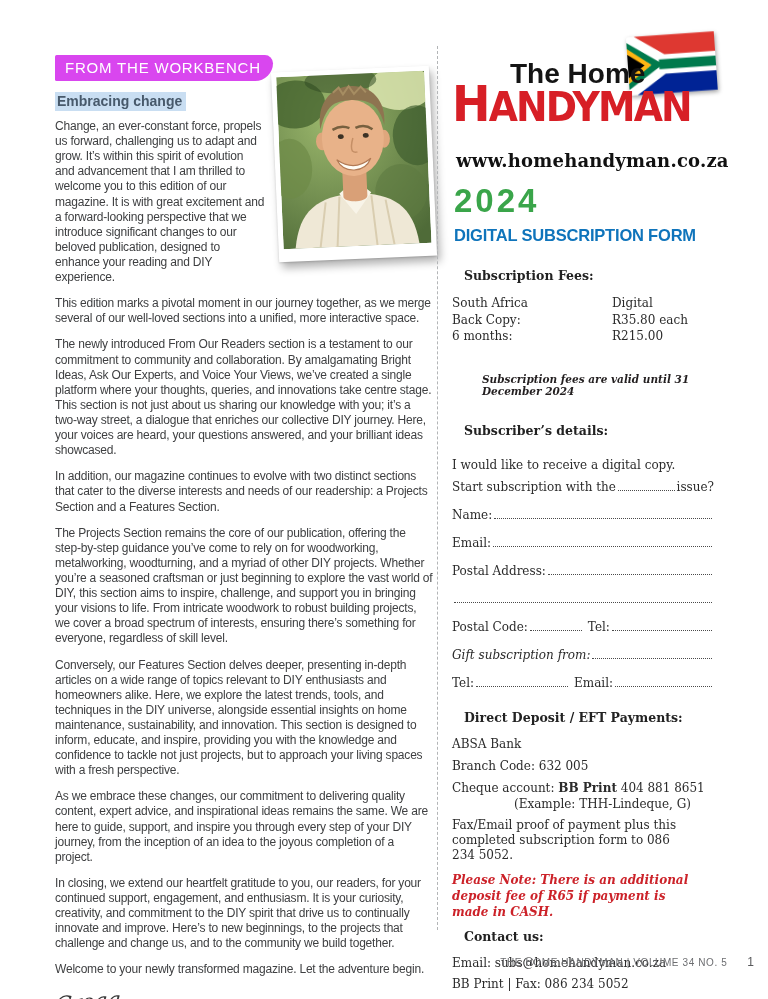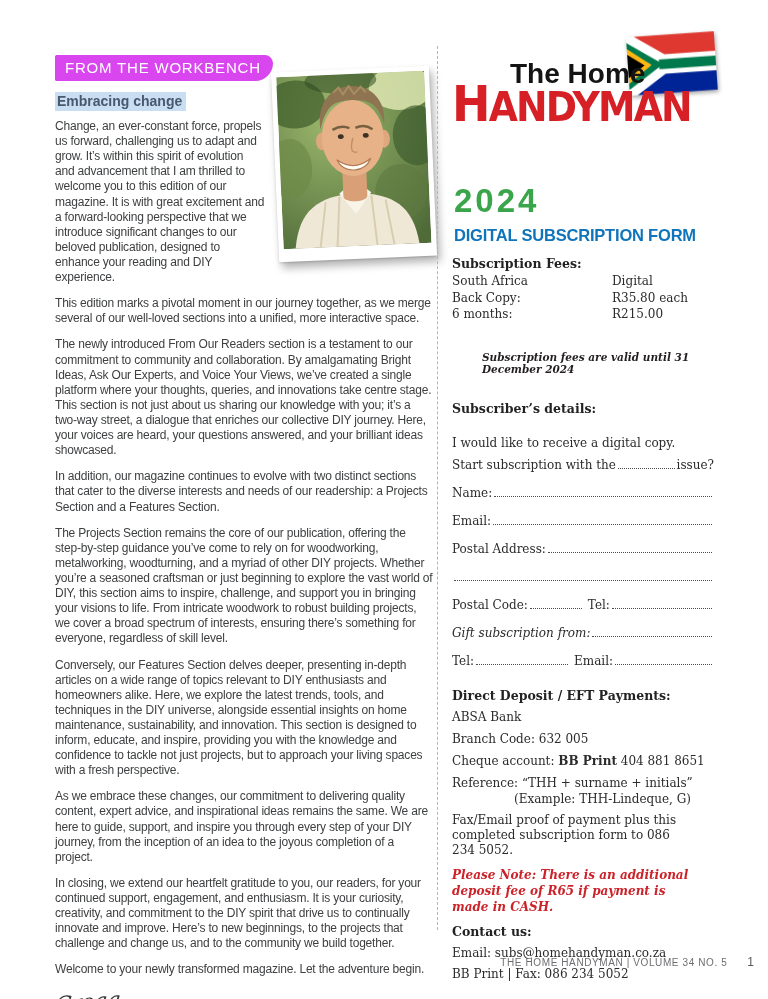--- a/index.html
+++ b/index.html
@@ -44,21 +44,21 @@
              font-weight:bold;font-size:41px;color:#d71f26;letter-spacing:-2px;
              transform:scaleX(.92);transform-origin:left;line-height:1;}
   .logo-main::first-letter{font-size:50px;}
   .website{position:absolute;left:4px;top:118px;font-weight:bold;font-size:18px;
            color:#111;letter-spacing:.2px;}
   .year{position:absolute;left:2px;top:150px;font-family:"Liberation Sans",sans-serif;
         font-weight:bold;font-size:33px;color:#3aa54a;letter-spacing:3px;}
   .form-title{position:absolute;left:2px;top:194px;font-family:"Liberation Sans",sans-serif;
               font-weight:bold;font-size:16.5px;color:#0f74bb;letter-spacing:-.2px;}
 
-  .sec-head{font-weight:bold;font-size:12.5px;color:#222;margin:0;}
+  .sec-head{font-weight:bold;font-size:12.5px;color:#222;margin:12px;}
   .fees-rows{margin-top:2px;font-size:12px;line-height:16.5px;}
   .fee-row{display:flex;}
   .fee-row .fl{width:160px;}
   .validity{margin:28px 0 0 30px;font-size:10.5px;font-weight:bold;font-style:italic;color:#231f20;}
 
   .sub-head{margin-top:26px;}
   .intro{margin-top:20px;font-size:12px;}
 
   .field-row{display:flex;align-items:baseline;height:28px;font-size:12px;}
   .field-row .lbl{white-space:nowrap;}
@@ -160,20 +160,21 @@
           <path d="M0,0 H90 V20 H38 L8,0 Z" fill="#de3831"></path>
           <path d="M8,60 L38,40 H90 V60 Z" fill="#002395"></path>
           <path d="M0,6 L36,30 L0,54 L0,46 L24,30 L0,14 Z" fill="#007a4d"></path>
           <rect x="32" y="25" width="58" height="10" fill="#007a4d"></rect>
           <path d="M0,12 L24,30 L0,48 Z" fill="#ffb612"></path>
           <path d="M0,18 L17,30 L0,42 Z" fill="#000000"></path>
         </svg>
       </div>
       <div class="logo-top">The Home</div>
       <div class="logo-main">HANDYMAN</div>
+      <div class="website">www.homehandyman.co.za</div>
       <div class="year">2024</div>
       <div class="form-title">DIGITAL SUBSCRIPTION FORM</div>
     </div>
 
     <div class="sec-head">Subscription Fees:</div>
     <div class="fees-rows">
       <div class="fee-row">
         <span class="fl">South Africa</span>
         <span>Digital</span>
       </div>
@@ -227,21 +228,20 @@
       <span class="lbl" style="margin-left:4px;">Email:</span>
       <span class="dots"></span>
     </div>
 
     <div class="sec-head pay-head">Direct Deposit / EFT Payments:</div>
     <div class="pay-line">ABSA Bank</div>
     <div class="pay-line">Branch Code: 632 005</div>
     <div class="pay-line">
       <span>Cheque account: </span><span class="b">BB Print</span><span> 404 881 8651</span>
     </div>
-    <div class="pay-line">Reference: “THH + surname + initials”</div>
     <div class="pay-example">(Example: THH-Lindeque, G)</div>
     <div class="pay-line" style="max-width:238px;">Fax/Email proof of payment plus this completed subscription form to 086 234 5052.</div>
     <div class="cash-note" style="max-width:250px;">Please Note: There is an additional deposit fee of R65 if payment is made in CASH.</div>
 
     <div class="sec-head contact-head">Contact us:</div>
     <div class="contact-line">Email: subs@homehandyman.co.za</div>
     <div class="contact-line">BB Print | Fax: 086 234 5052</div>
 
   </div>
 

